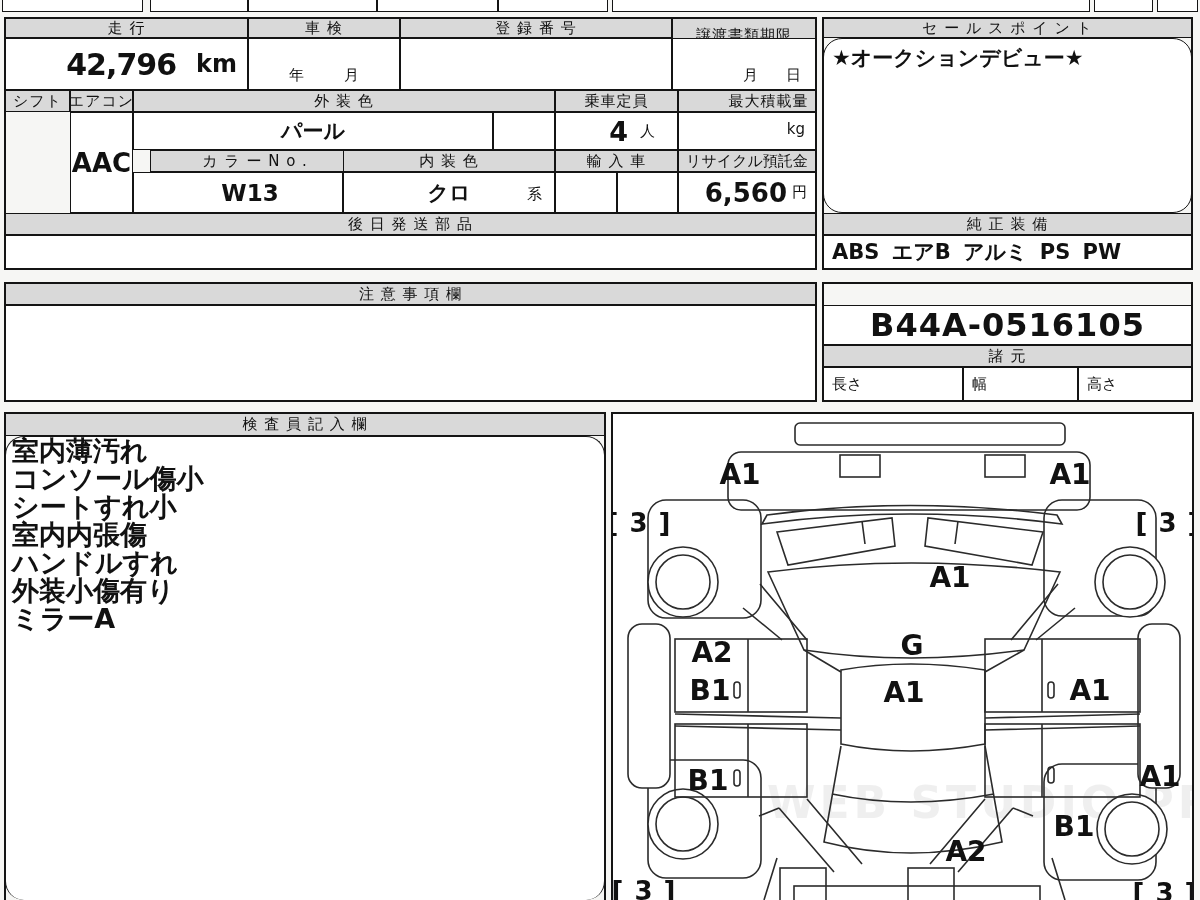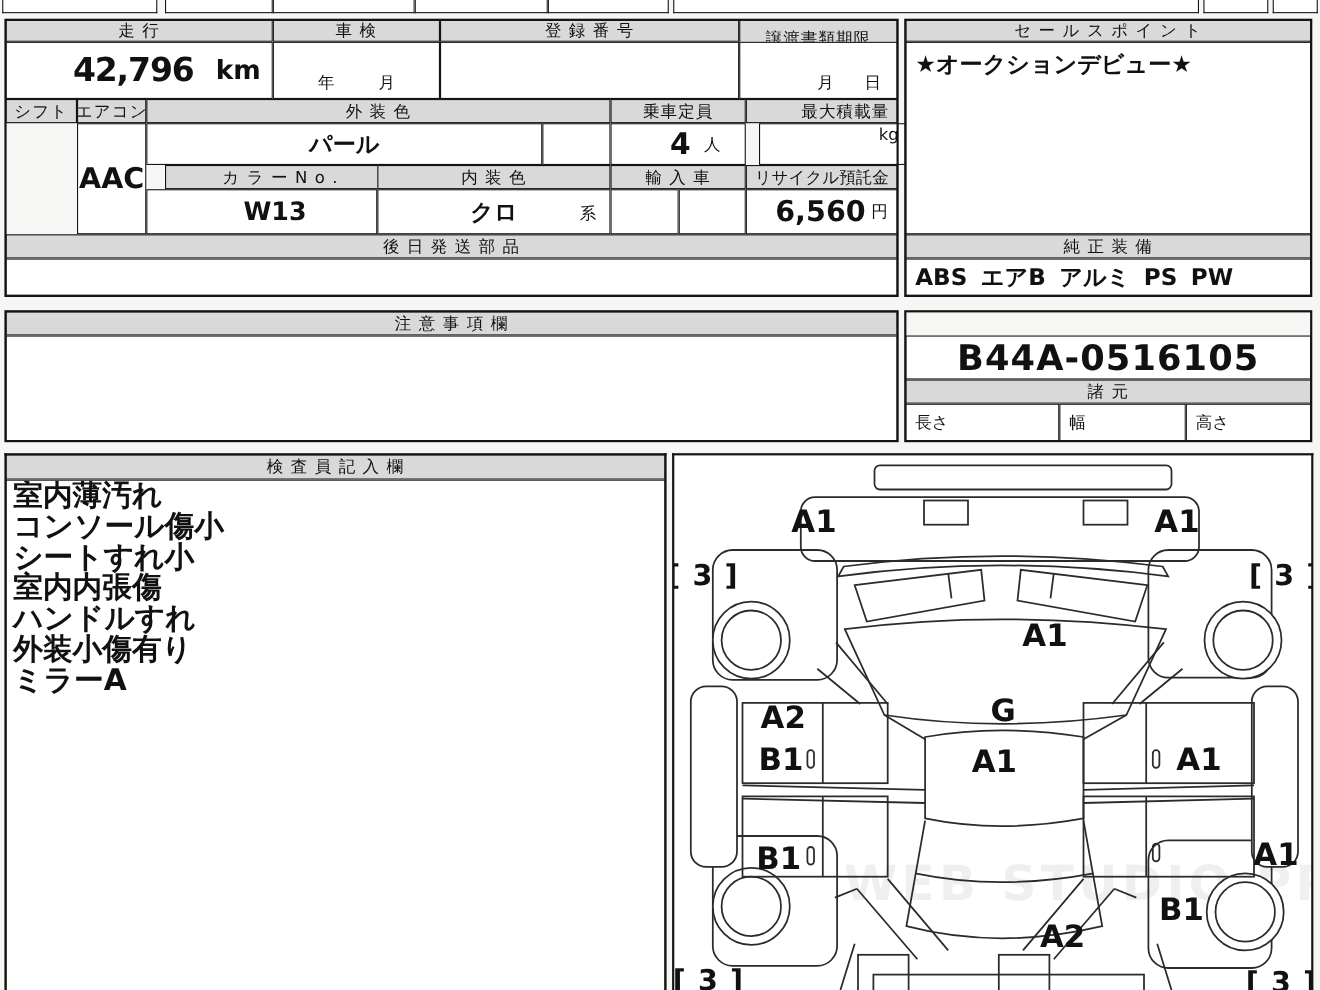--- a/index.html
+++ b/index.html
@@ -9,22 +9,22 @@
         display:flex;align-items:center;justify-content:center;font-size:15px;color:#111;
         white-space:nowrap;overflow:hidden;}
   .hdr{background:#d9d9d9;letter-spacing:1px;}
   .outline{position:absolute;box-sizing:border-box;border:2px solid #141414;pointer-events:none;background:transparent;}
   .outline.open-bottom{border-bottom:none;}
   .stub{position:absolute;box-sizing:border-box;border:1.5px solid #141414;border-top:none;background:#fff;height:12px;top:0;}
   .big{font-weight:bold;font-size:30px;letter-spacing:-1px;}
   .unit{font-size:15px;font-weight:normal;}
   .right{justify-content:flex-end;}
   .left{justify-content:flex-start;}
-  .top{align-items:flex-start;}
-  .bottom{align-items:flex-start;margin-left:12px;}
+  .top{align-items:flex-start;border-radius:19px;}
+  .bottom{align-items:center;}
   .b{font-weight:bold;}
   #inspector-body{display:block;padding:0 6px;font-weight:bold;font-size:27px;line-height:28px;white-space:normal;}
   #inspector-body div{white-space:nowrap;}
   svg .ln{fill:none;stroke:#2b2b2b;stroke-width:1.6;}
   svg .fillw{fill:#fff;stroke:#2b2b2b;stroke-width:1.6;}
   svg .dmg{font:bold 28px "DejaVu Sans",sans-serif;fill:#111;}
   svg .tire{font:bold 26px "DejaVu Sans",sans-serif;fill:#111;letter-spacing:1px;}
   svg .wm{font:bold 44px "DejaVu Sans",sans-serif;fill:#888;opacity:0.13;letter-spacing:4px;}
 </style>
 </head>

